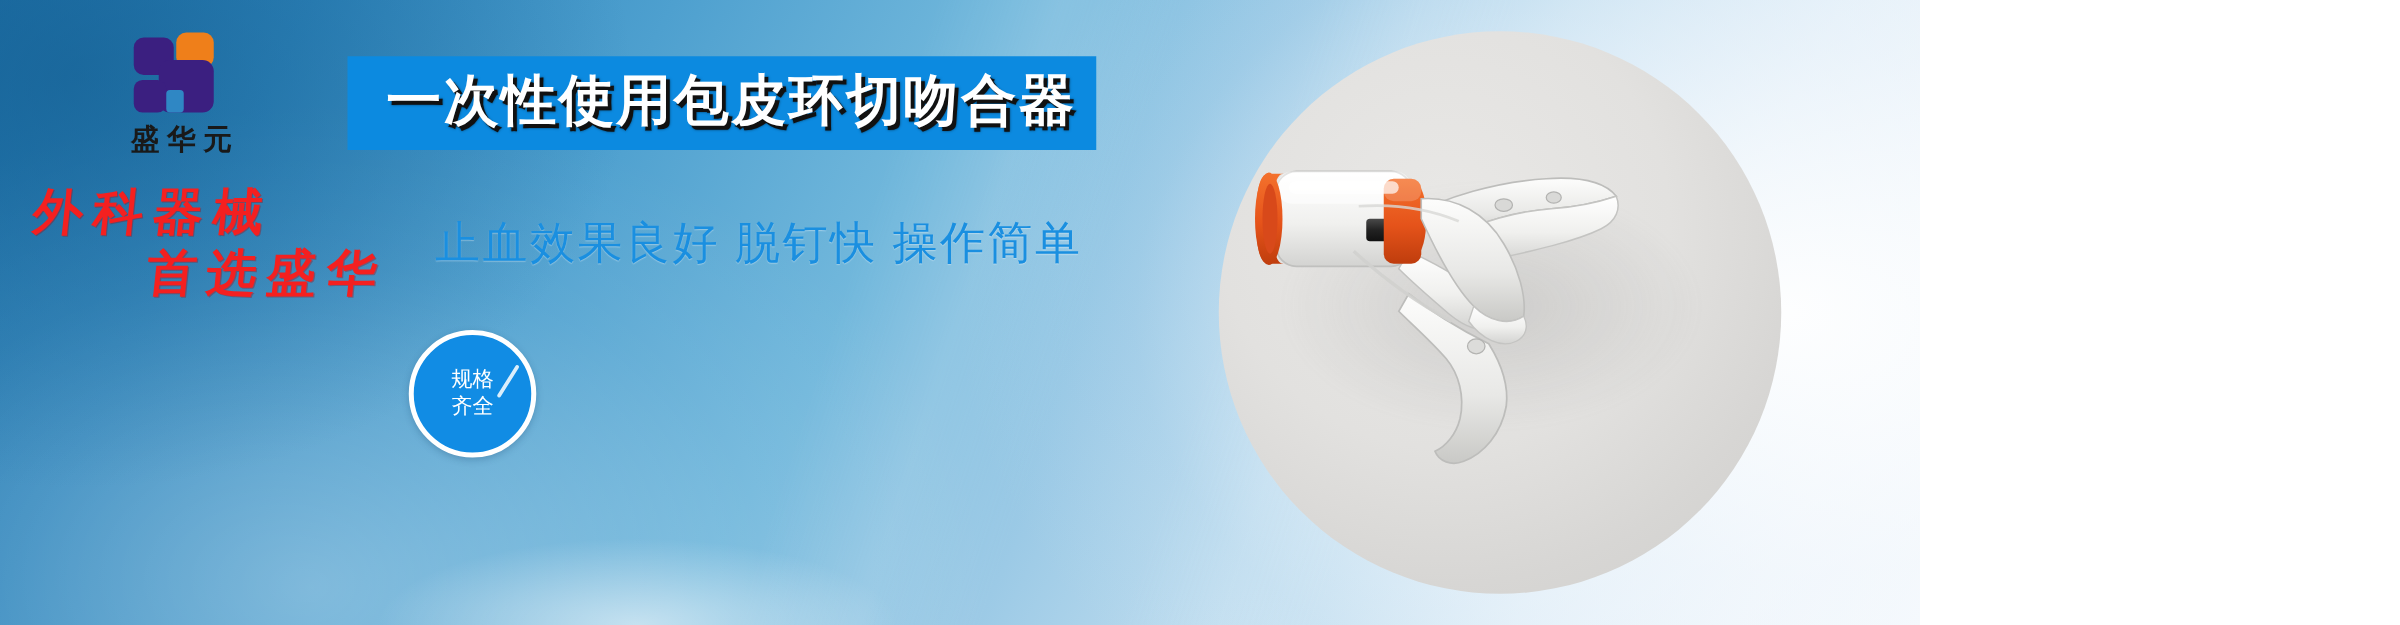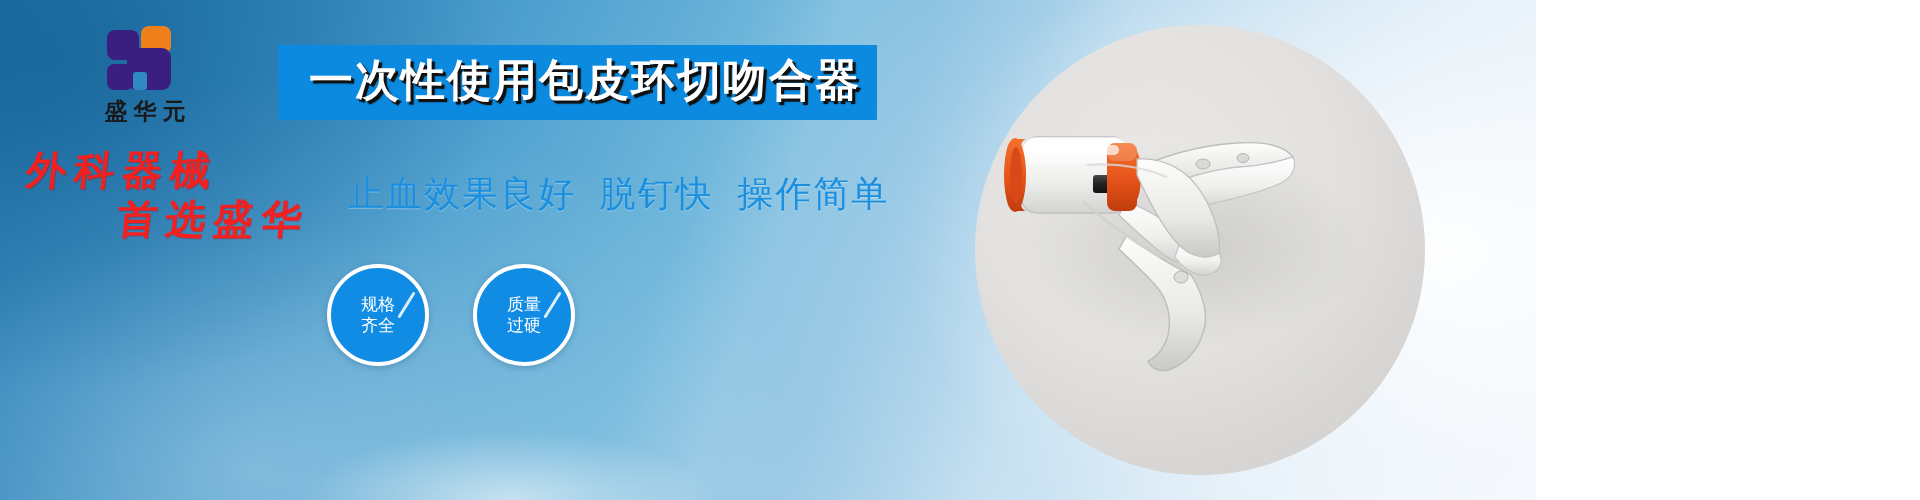--- a/index.html
+++ b/index.html
@@ -66,21 +66,21 @@
   .title-band .title-text{
     color:#ffffff;font-weight:bold;font-size:44px;letter-spacing:2px;
     font-family:"DejaVu Sans","Liberation Sans",sans-serif;white-space:nowrap;
     text-shadow:3px 3px 0 #111111, 3px 3px 2px rgba(0,0,0,.6);
   }
 
   
   .sub-slogan{
     position:absolute;left:348px;top:170px;
     color:#1a8fe0;font-size:36px;font-weight:500;letter-spacing:2px;
-    font-family:Liberation Mono, monospace;white-space:nowrap;
+    font-family:Liberation Sans, sans-serif;white-space:nowrap;
     text-shadow:0 1px 1px rgba(255,255,255,.35);
   }
 
   
   .features{position:absolute;left:327px;top:264px;display:flex;gap:44px;}
   .feature{
     position:relative;width:94px;height:94px;border-radius:50%;
     background:#118ce4;border:4px solid #ffffff;
     display:flex;align-items:center;justify-content:center;
     box-shadow:0 2px 6px rgba(20,70,110,.28);
@@ -138,25 +138,20 @@
   </div>
 
   <div class="sub-slogan">止血效果良好 脱钉快 操作简单</div>
 
   <div class="features">
     <div class="feature">
       <span class="slash"></span>
       <span class="ftext">规格
 齐全</span>
     </div>
-    <div class="feature">
-      <span class="slash"></span>
-      <span class="ftext">质量
-过硬</span>
-    </div>
   </div>
 
   <div class="product">
     <div class="shadow-blob"></div>
     <svg class="prod-svg" width="450" height="450" viewBox="0 0 450 450">
       <defs>
         <linearGradient id="gWhite" x1="0" y1="0" x2="0" y2="1">
           <stop offset="0%" stop-color="#ffffff"></stop>
           <stop offset="55%" stop-color="#f0f0ee"></stop>
           <stop offset="100%" stop-color="#d3d3d1"></stop>

